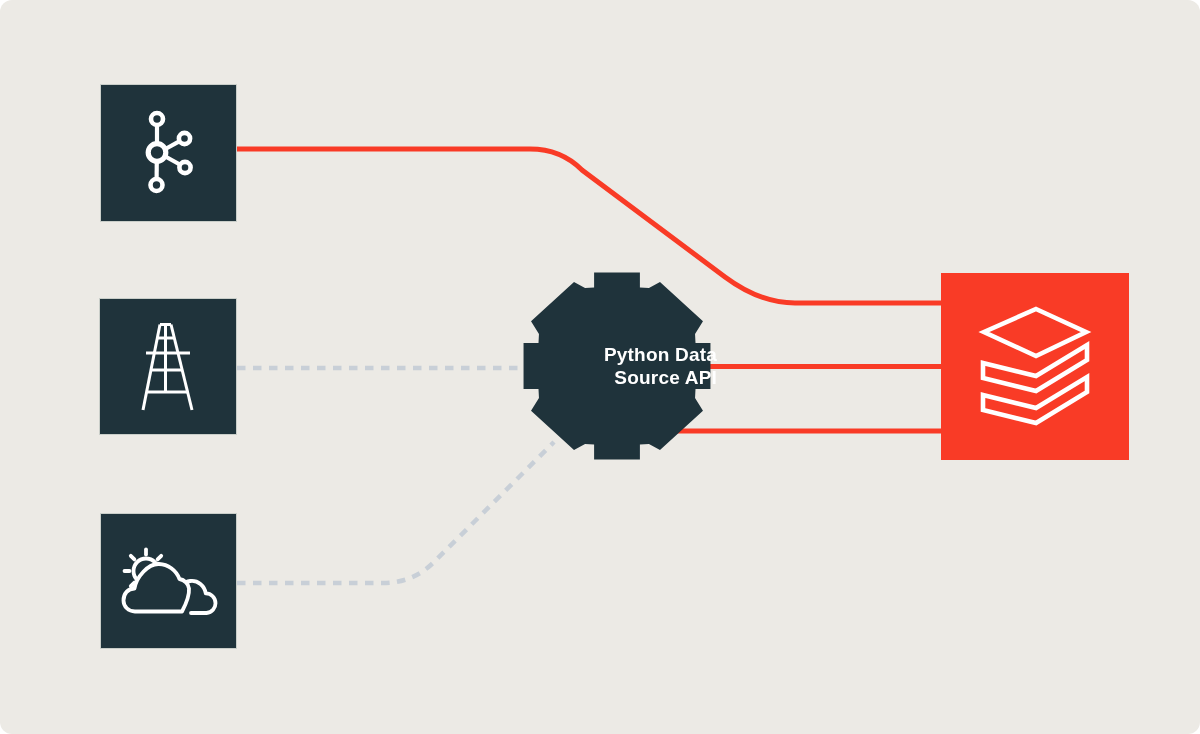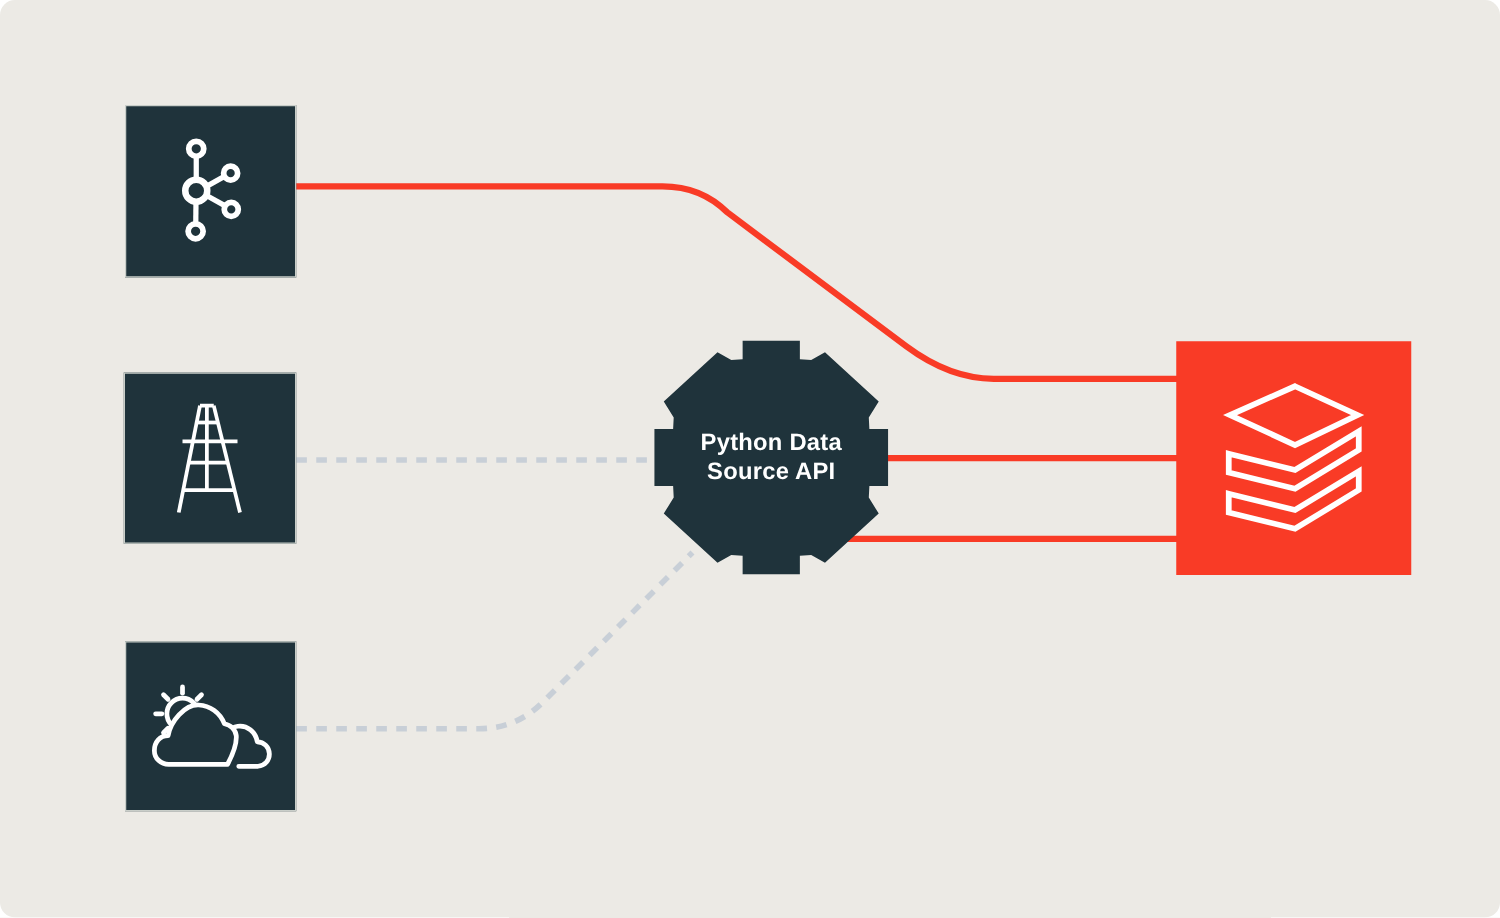--- a/index.html
+++ b/index.html
@@ -23,21 +23,21 @@
   .node.dark{border:1px solid #c9cec9;}
   .node svg{display:block;overflow:visible;}
   .kafka{left:100px;top:84px;width:137px;height:138px;}
   .rig{left:99px;top:298px;width:138px;height:137px;}
   .cloud{left:100px;top:513px;width:137px;height:136px;}
   .databricks{left:941px;top:273px;width:188px;height:187px;background:#f93b26;}
   .gear{position:absolute;left:517px;top:266px;width:200px;height:200px;z-index:2;}
   .gear svg{display:block;}
   .gear-label{
     position:absolute;left:0;top:0;width:200px;height:200px;z-index:3;
-    display:flex;flex-direction:column;align-items:center;justify-content:center;
+    display:flex;flex-direction:column;align-items:flex-end;justify-content:center;
     color:#ffffff;font-size:19px;font-weight:700;line-height:23px;letter-spacing:.2px;
     text-align:center;
   }
   .stroke-ic{fill:none;stroke:#ffffff;}
 </style>
 </head>
 <body>
 
 <div class="canvas">
 

